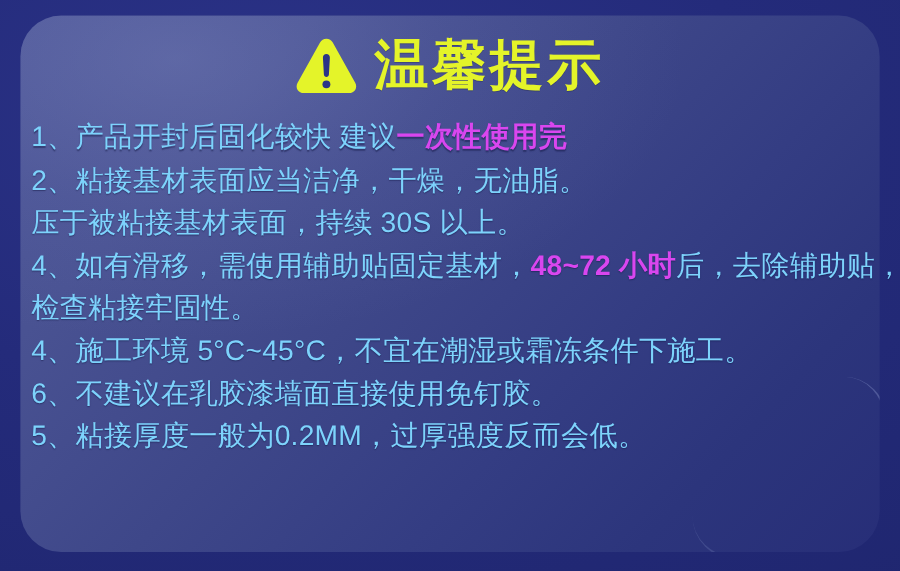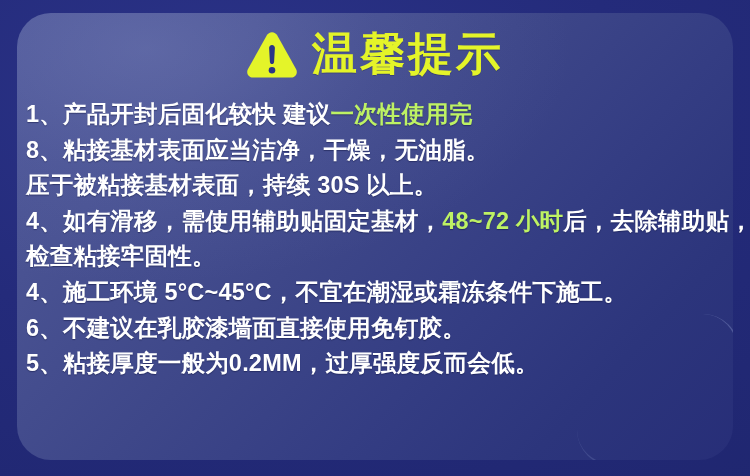--- a/index.html
+++ b/index.html
@@ -94,23 +94,23 @@
     right: 16px;
   }
   .notice-line {
     color: #f3f4fb;
     font-size: 23.5px;
     line-height: 35.6px;
     white-space: nowrap;
     letter-spacing: 0.2px;
     text-shadow: 0 1px 1px rgba(14,18,60,0.45);
   }
-  .seg-plain { color: #ffffff; font-weight: bold; }
+  .seg-plain { color: #7dd3fc; }
   .seg-hl {
-    color: #bef264;
+    color: #d946ef;
     font-weight: 700;
   }
   .notice-line.cont { }
 </style>
 </head>
 <body>
 
 <div id="screenshot">
 
   <div id="outer-backdrop"></div>
@@ -124,21 +124,21 @@
     <svg id="warning-triangle-icon" viewBox="0 0 52 49" aria-hidden="true">
       <path d="M26 2.2 C28.3 2.2 30.2 3.5 31.3 5.4 L50.0 39.0 C51.1 41.0 51.1 43.3 50.0 45.0 C48.9 46.7 47.0 47.6 44.9 47.6 L7.1 47.6 C5.0 47.6 3.1 46.7 2.0 45.0 C0.9 43.3 0.9 41.0 2.0 39.0 L20.7 5.4 C21.8 3.5 23.7 2.2 26 2.2 Z" fill="#e4f429"></path>
       <path d="M26 15.0 C27.7 15.0 29.0 16.4 28.9 18.1 L28.1 32.0 C28.0 33.2 27.1 34.1 26 34.1 C24.9 34.1 24.0 33.2 23.9 32.0 L23.1 18.1 C23.0 16.4 24.3 15.0 26 15.0 Z" fill="#2b3487"></path>
       <circle cx="26" cy="40.3" r="3.3" fill="#2b3487"></circle>
     </svg>
     <div id="notice-title">温馨提示</div>
   </div>
 
   <div id="notice-body">
       <div class="notice-line"><span class="seg-plain">1、产品开封后固化较快 建议</span><span class="seg-hl">一次性使用完</span></div>
-      <div class="notice-line"><span class="seg-plain">8、粘接基材表面应当洁净，干燥，无油脂。</span></div>
+      <div class="notice-line"><span class="seg-plain">2、粘接基材表面应当洁净，干燥，无油脂。</span></div>
       <div class="notice-line cont"><span class="seg-plain">压于被粘接基材表面，持续 30S 以上。</span></div>
       <div class="notice-line"><span class="seg-plain">4、如有滑移，需使用辅助贴固定基材，</span><span class="seg-hl">48~72 小时</span><span class="seg-plain">后，去除辅助贴，</span></div>
       <div class="notice-line cont"><span class="seg-plain">检查粘接牢固性。</span></div>
       <div class="notice-line"><span class="seg-plain">4、施工环境 5°C~45°C，不宜在潮湿或霜冻条件下施工。</span></div>
       <div class="notice-line"><span class="seg-plain">6、不建议在乳胶漆墙面直接使用免钉胶。</span></div>
       <div class="notice-line"><span class="seg-plain">5、粘接厚度一般为0.2MM，过厚强度反而会低。</span></div>
     </div>
 
 </div>
 

